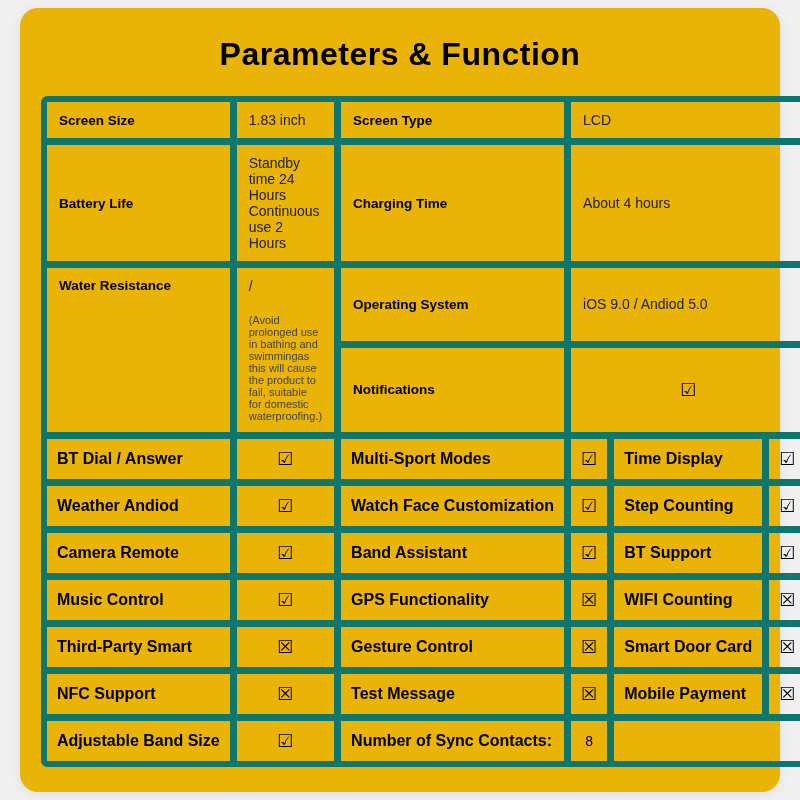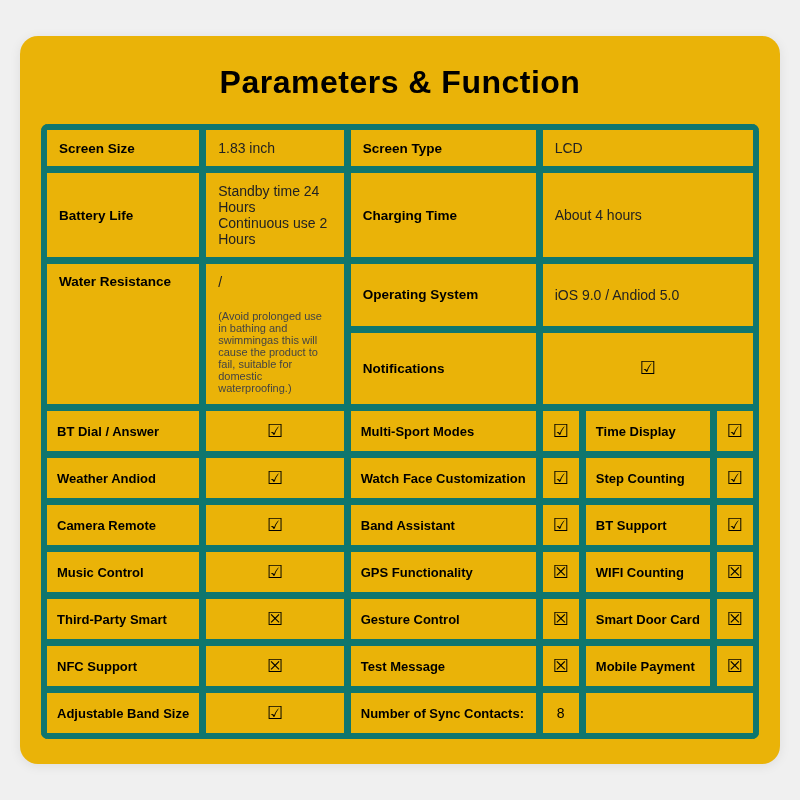--- a/index.html
+++ b/index.html
@@ -53,21 +53,21 @@
     }
     .check-yes::before { content: '☑'; font-size: 18px; }
     .check-no::before { content: '☒'; font-size: 18px; }
     .small-note {
       font-size: 11px;
       color: #444;
       margin-top: 20px;
     }
     .feature-label {
       font-weight: 800;
-      font-size: 13px;
+      font-size: 16px;
       white-space: nowrap;
     }
     .feature-row td {
       padding: 9px 10px;
     }
     .num-val {
       font-size: 14px;
       font-weight: 500;
     }
   </style>

